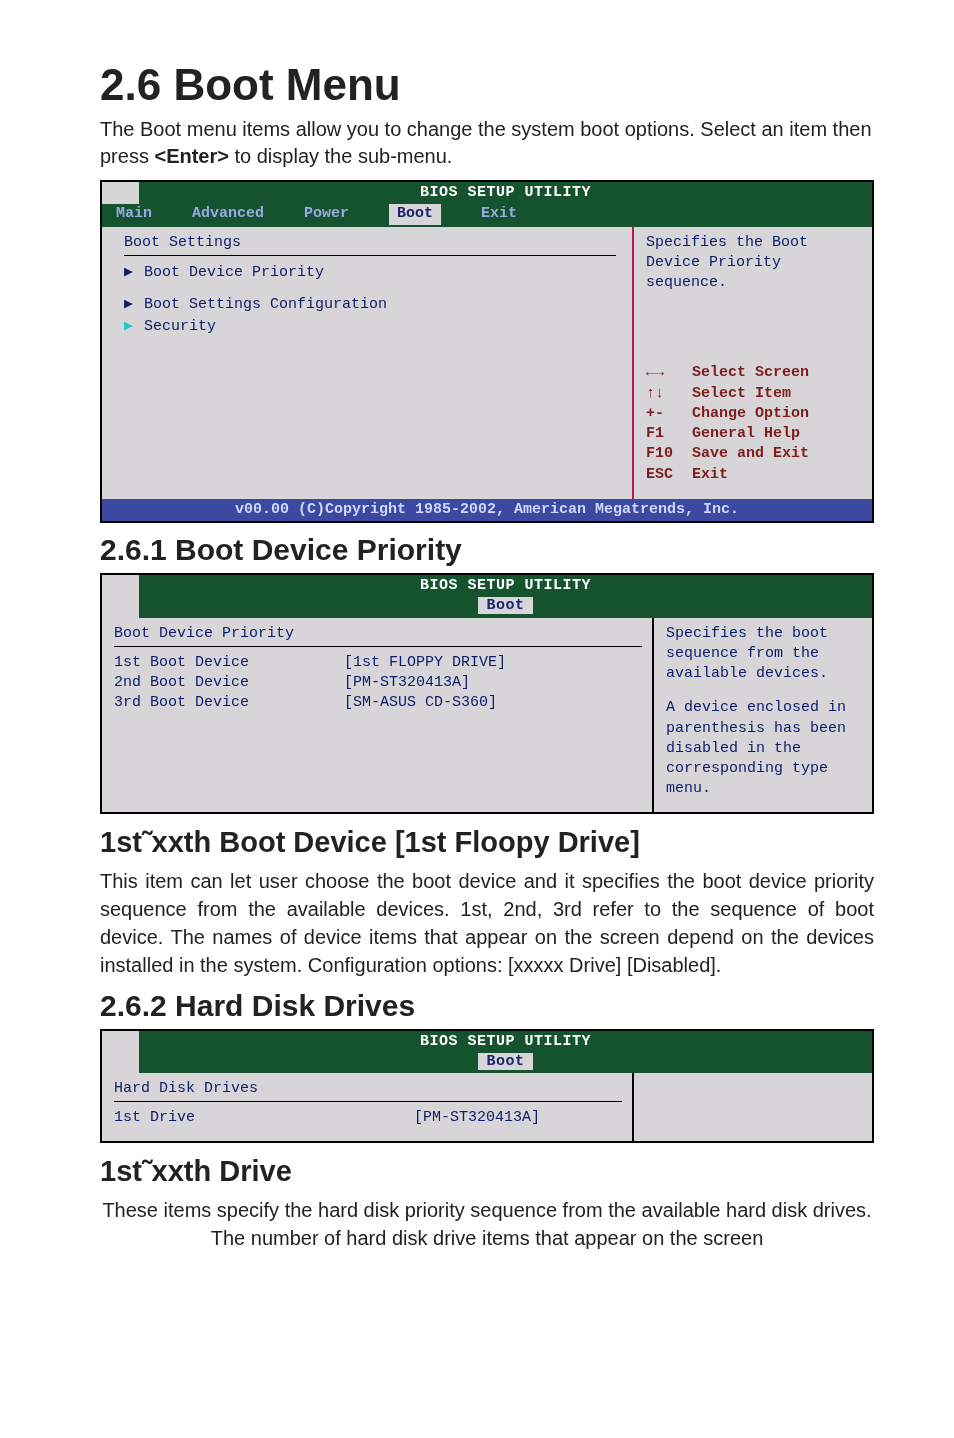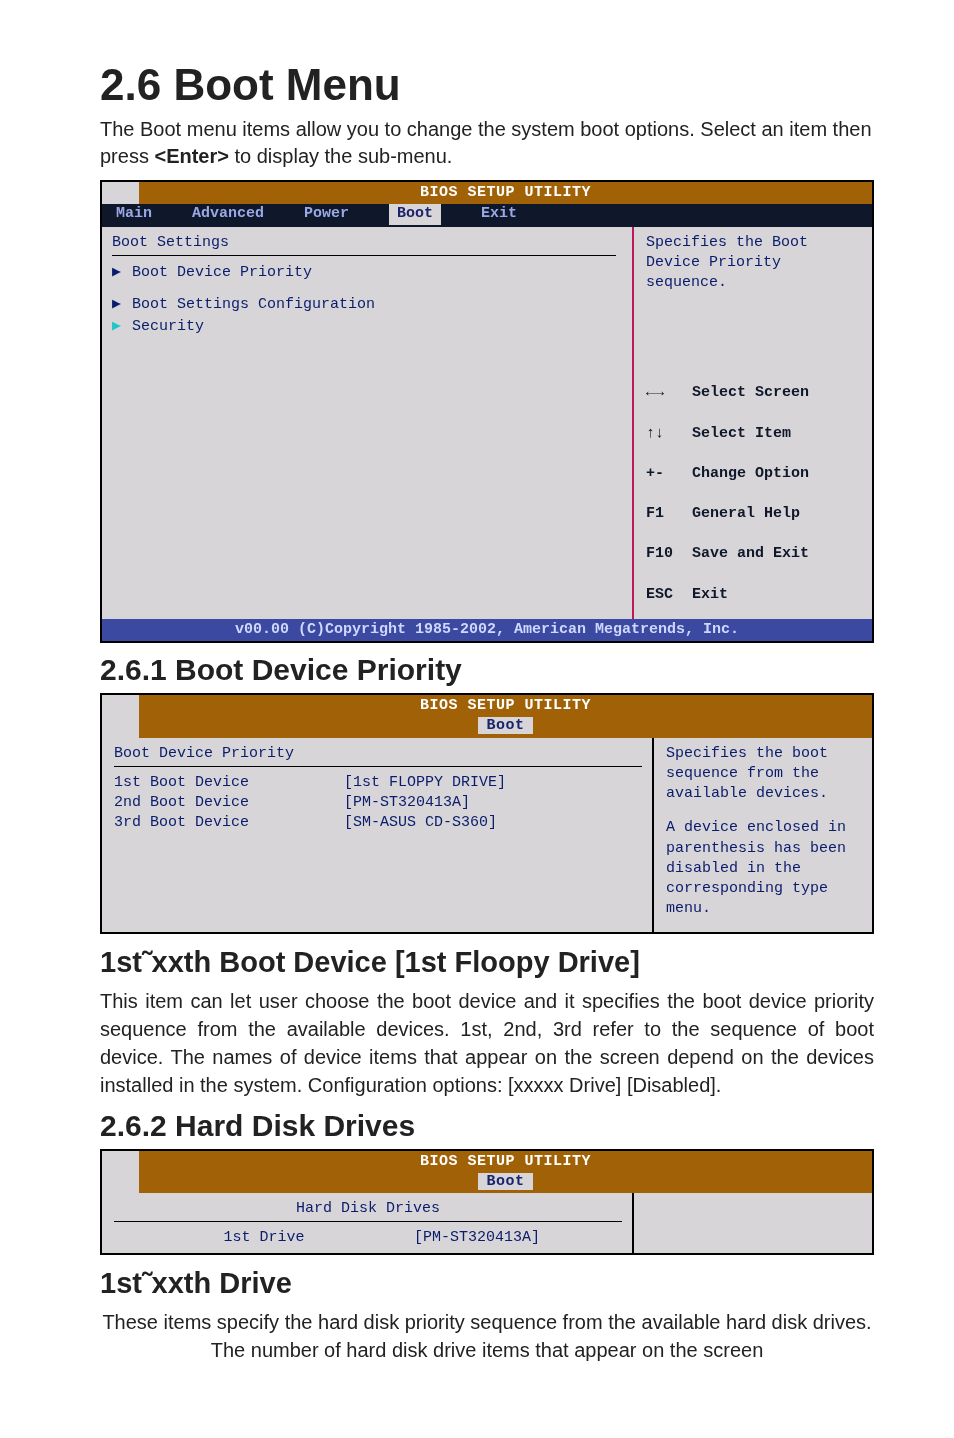--- a/index.html
+++ b/index.html
@@ -6,46 +6,46 @@
     html, body { width: 954px; background: #fff; font-family: Arial, Helvetica, sans-serif; color: #222; }
     .page { padding: 60px 80px 40px 100px; }
     h1 { font-size: 44px; font-weight: bold; margin-bottom: 6px; }
     .subtext { font-size: 20px; line-height: 1.35; margin-bottom: 10px; }
     .subtext b { font-weight: bold; }
     h2 { font-size: 30px; font-weight: bold; margin: 10px 0 6px 0; }
     h3 { font-size: 29px; font-weight: bold; margin: 12px 0 8px 0; }
     .para { font-size: 20px; line-height: 1.4; text-align: justify; margin-bottom: 8px; }
 
     .bios-box { border: 2px solid #000; background: #d7d5d7; font-family: "Courier New", monospace; font-size: 15px; line-height: 1.35; }
-    .bios-header { background: #a16207; color: #fff; text-align: center; font-weight: bold; padding: 1px 0; letter-spacing: 0.5px; margin-left: 37px; }
-    .bios-tabs { background: #0f172a; color: #9aa9e6; display: flex; padding: 0 14px 2px 14px; gap: 40px; font-weight: bold; }
+    .bios-header { background: #14532d; color: #fff; text-align: center; font-weight: bold; padding: 1px 0; letter-spacing: 0.5px; margin-left: 37px; }
+    .bios-tabs { background: #14532d; color: #9aa9e6; display: flex; padding: 0 14px 2px 14px; gap: 40px; font-weight: bold; }
     .bios-tabs .active { background: #d7d5d7; color: #1a236b; padding: 0 8px; }
     .bios-body { display: flex; }
-    .bios-main { flex: 1; padding: 6px 16px 14px 10px; color: #0a1c6c; }
+    .bios-main { flex: 1; padding: 6px 16px 14px 10px; color: #0a1c6c; margin-left: 12px; }
     .bios-right { width: 240px; border-left: 2px solid #be185d; padding: 6px 4px 14px 12px; color: #0a1c6c; display: flex; flex-direction: column; }
     .hr-line { border-top: 1px solid #000; margin: 2px 0 6px 0; }
     .menu-row { display: flex; align-items: center; gap: 6px; padding: 1px 0; }
     .arrow { color: #0a1c6c; font-weight: bold; width: 14px; display: inline-block; }
     .footer-bar { background: #3b4aa0; color: #cfd7ff; text-align: center; font-weight: bold; padding: 1px 4px; font-size: 15px; }
     .two-col { display: flex; }
     .two-col .left { flex: 1; padding: 6px 10px 12px 12px; color: #0a1c6c; }
     .two-col .right { width: 220px; border-left: 2px solid #000; padding: 6px 10px 12px 12px; color: #0a1c6c; }
     .device-row { display: flex; }
     .device-row .lbl { width: 230px; }
-    .single-body { padding: 6px 10px 4px 12px; color: #0a1c6c; text-align: center; }
+    .single-body { padding: 6px 10px 12px 12px; color: #0a1c6c; }
     .single-body .device-row .lbl { width: 300px; }
     .single-wrap { display: flex; }
     .single-wrap .main-area { flex: 1; }
     .single-wrap .right-blank { width: 240px; border-left: 2px solid #000; }
 
     .page-footer { border-top: 1px solid #888; margin-top: 30px; padding-top: 10px; display: flex; justify-content: space-between; font-size: 18px; }
     .page-footer .right { font-weight: bold; }
     .cyan-arrow { color: #21c7c7; }
     .help-section { margin-top: 70px; }
-    .help-section div { white-space: pre; color: #0f172a; font-weight: bold; margin-top: 20px; }
+    .help-section div { white-space: pre; color: #7f1d1d; font-weight: bold; }
   </style>
 </head>
 <body>
 
 <div class="page">
   <h1>2.6 Boot Menu</h1>
   <p class="subtext">
     <span>The Boot menu items allow you to change the system boot options. Select an item then press </span><b>&lt;Enter&gt;</b><span> to display the sub-menu.</span>
   </p>
 

